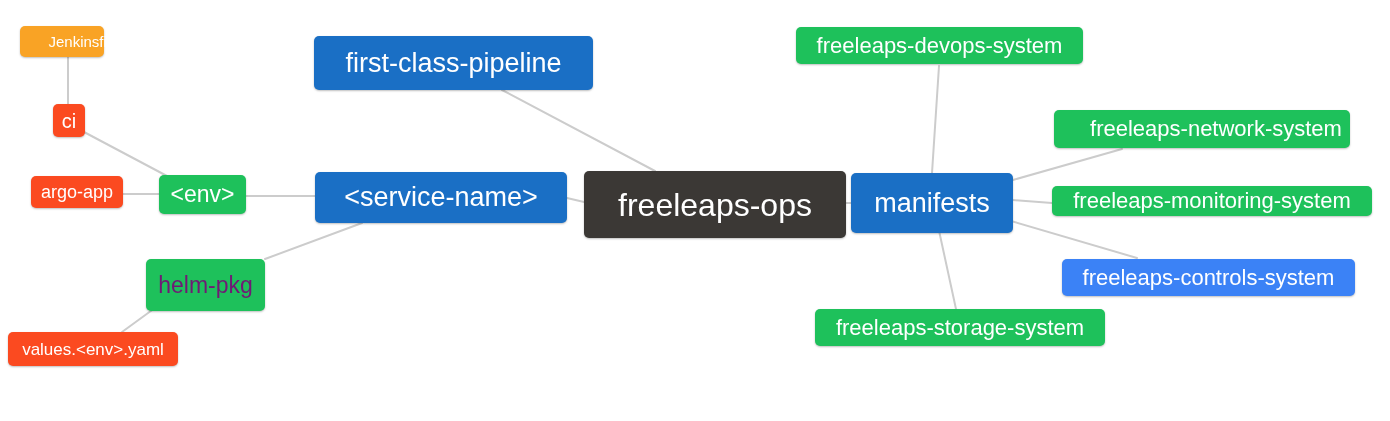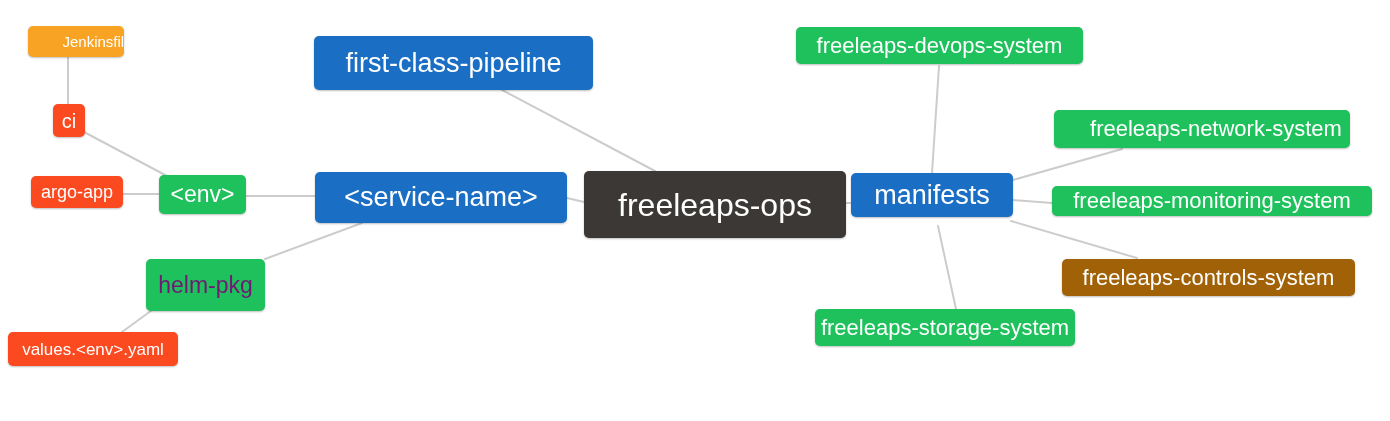--- a/index.html
+++ b/index.html
@@ -48,28 +48,28 @@
       <line x1="170" y1="297" x2="122" y2="332" stroke="#cccccc" stroke-width="2" stroke-linecap="round"></line>
       <line x1="502" y1="90" x2="655" y2="171" stroke="#cccccc" stroke-width="2" stroke-linecap="round"></line>
       <line x1="567" y1="198" x2="584" y2="202" stroke="#cccccc" stroke-width="2" stroke-linecap="round"></line>
       <line x1="846" y1="203" x2="851" y2="203" stroke="#cccccc" stroke-width="2" stroke-linecap="round"></line>
       <line x1="932" y1="173" x2="939" y2="66" stroke="#cccccc" stroke-width="2" stroke-linecap="round"></line>
       <line x1="1013" y1="180" x2="1122" y2="149" stroke="#cccccc" stroke-width="2" stroke-linecap="round"></line>
       <line x1="1013" y1="200" x2="1052" y2="203" stroke="#cccccc" stroke-width="2" stroke-linecap="round"></line>
       <line x1="1011" y1="221" x2="1137" y2="258" stroke="#cccccc" stroke-width="2" stroke-linecap="round"></line>
       <line x1="938" y1="226" x2="956" y2="309" stroke="#cccccc" stroke-width="2" stroke-linecap="round"></line>
     </svg>
-<div class="node" style="left: 28px; top: 26px; width: 96px; height: 31px; font-size: 15px; background: rgb(249, 163, 37); color: rgb(255, 255, 255); padding-left: 43px;">Jenkinsfile</div>
+<div class="node" style="left: 20px; top: 26px; width: 84px; height: 31px; font-size: 15px; background: rgb(249, 163, 37); color: rgb(255, 255, 255); padding-left: 43px;">Jenkinsfile</div>
     <div class="node" style="left: 53px; top: 104px; width: 32px; height: 33px; font-size: 20px; background: rgb(251, 74, 32); color: rgb(255, 255, 255);">ci</div>
     <div class="node" style="left: 31px; top: 176px; width: 92px; height: 32px; font-size: 18px; background: rgb(251, 74, 32); color: rgb(255, 255, 255);">argo-app</div>
     <div class="node" style="left: 159px; top: 175px; width: 87px; height: 39px; font-size: 23px; background: rgb(30, 193, 91); color: rgb(255, 255, 255);">&lt;env&gt;</div>
     <div class="node" style="left: 146px; top: 259px; width: 119px; height: 52px; font-size: 23px; background: rgb(30, 193, 91); color: #701a75; text-align: center;">helm-pkg</div>
     <div class="node" style="left: 8px; top: 332px; width: 170px; height: 34px; font-size: 17px; background: rgb(251, 74, 32); color: rgb(255, 255, 255);">values.&lt;env&gt;.yaml</div>
     <div class="node" style="left: 314px; top: 36px; width: 279px; height: 54px; font-size: 27px; background: rgb(26, 111, 197); color: rgb(255, 255, 255);">first-class-pipeline</div>
     <div class="node" style="left: 315px; top: 172px; width: 252px; height: 51px; font-size: 27px; background: rgb(26, 111, 197); color: rgb(255, 255, 255);">&lt;service-name&gt;</div>
     <div class="node" style="left: 584px; top: 171px; width: 262px; height: 67px; font-size: 32px; background: rgb(59, 56, 53); color: rgb(255, 255, 255);">freeleaps-ops</div>
-    <div class="node" style="left: 851px; top: 173px; width: 162px; height: 44px; font-size: 27px; background: rgb(26, 111, 197); color: rgb(255, 255, 255);">manifests</div>
+    <div class="node" style="left: 851px; top: 173px; width: 162px; height: 60px; font-size: 27px; background: rgb(26, 111, 197); color: rgb(255, 255, 255);">manifests</div>
     <div class="node" style="left: 796px; top: 27px; width: 287px; height: 37px; font-size: 22px; background: rgb(30, 193, 91); color: rgb(255, 255, 255);">freeleaps-devops-system</div>
     <div class="node" style="left: 1054px; top: 110px; width: 296px; height: 38px; font-size: 22px; background: rgb(30, 193, 91); color: rgb(255, 255, 255); padding-left: 28px;">freeleaps-network-system</div>
     <div class="node" style="left: 1052px; top: 186px; width: 320px; height: 30px; font-size: 22px; background: rgb(30, 193, 91); color: rgb(255, 255, 255);">freeleaps-monitoring-system</div>
-    <div class="node" style="left: 1062px; top: 259px; width: 293px; height: 37px; font-size: 22px; background: #a16207; color: rgb(255, 255, 255);">freeleaps-controls-system</div>
-    <div class="node" style="left: 815px; top: 309px; width: 260px; height: 37px; font-size: 22px; background: rgb(30, 193, 91); color: rgb(255, 255, 255);">freeleaps-storage-system</div>
+    <div class="node" style="left: 1062px; top: 259px; width: 293px; height: 37px; font-size: 22px; background: #3b82f6; color: rgb(255, 255, 255);">freeleaps-controls-system</div>
+    <div class="node" style="left: 815px; top: 309px; width: 290px; height: 37px; font-size: 22px; background: rgb(30, 193, 91); color: rgb(255, 255, 255);">freeleaps-storage-system</div>
   </div>
 
 </body></html>

